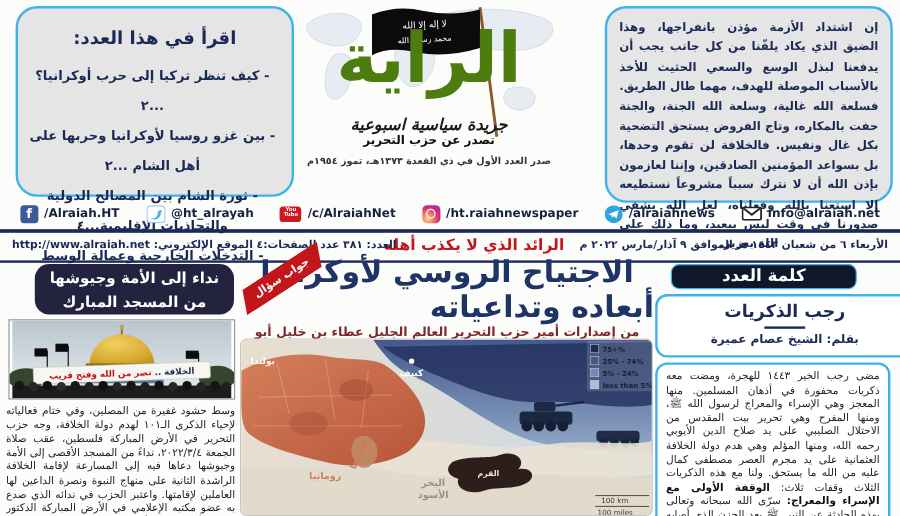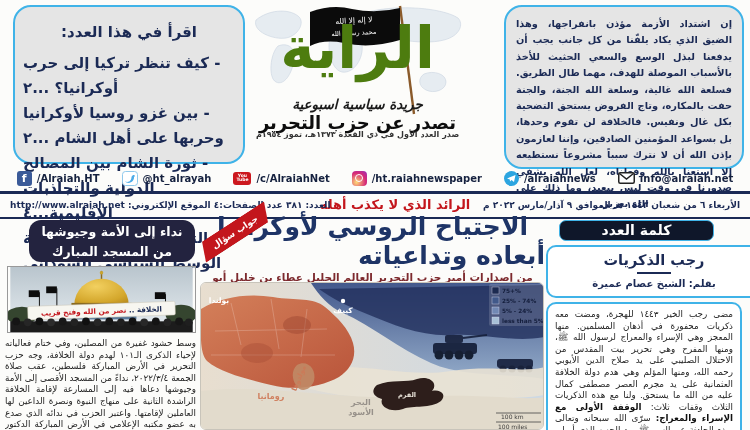--- a/index.html
+++ b/index.html
@@ -2,31 +2,31 @@
 <html lang="ar"><head>
 <meta charset="utf-8">
 <style>
   html,body{margin:0;padding:0;}
   .page{position:relative;width:750px;height:430px;background:#fcfcfa;overflow:hidden;
         font-family:"DejaVu Sans",sans-serif;color:#1a1a1a;}
   
   .roundbox{position:absolute;border:2px solid #3fb3e8;border-radius:18px;background:#e5e5e5;}
   .read-box{left:13px;top:5px;width:228px;height:155px;direction:rtl;}
   .read-title{margin-top:16px;text-align:center;font-size:15px;font-weight:bold;color:#1b2a55;}
-  .read-items{padding:10px 12px 0 8px;font-size:15px;font-weight:bold;color:#1b2a55;line-height:25px;text-align:left;}
+  .read-items{padding:10px 12px 0 8px;font-size:11px;font-weight:bold;color:#1b2a55;line-height:25px;text-align:center;}
   .intro-box{left:504px;top:5px;width:236px;height:160px;direction:rtl;}
   .intro-text{padding:9px 10px;font-size:9.8px;font-weight:bold;color:#1b2a55;line-height:16.4px;text-align:justify;text-align-last:center;}
   
   .masthead-svg{position:absolute;left:248px;top:2px;width:218px;height:118px;}
   .calligraphy{position:absolute;left:250px;top:14px;width:215px;text-align:center;
                font-size:58px;font-weight:bold;color:#4d7c0f;letter-spacing:-2px;}
   .tagline{position:absolute;left:250px;top:96px;width:215px;text-align:center;
            font-size:13.5px;font-style:italic;font-weight:bold;color:#1a1a1a;}
   .publisher{position:absolute;left:250px;top:112px;width:215px;text-align:center;
-             font-size:18px;font-weight:bold;color:#0d0d0d;}
+             font-size:10px;font-weight:bold;color:#0d0d0d;}
   .first-issue{position:absolute;left:250px;top:130px;width:215px;text-align:center;
                font-size:8px;font-weight:bold;color:#333;}
   
   .social-row{position:absolute;left:0;top:165px;width:750px;height:26px;display:flex;
               justify-content:center;align-items:center;gap:22px;}
   .social-item{display:flex;align-items:center;gap:5px;font-size:10px;font-weight:bold;color:#15213f;}
   .ic{display:inline-flex;align-items:center;justify-content:center;}
   .ic-fb{width:15px;height:15px;background:#3a5a98;border-radius:3px;color:#fff;font-size:11px;font-weight:bold;}
   .ic-yt{width:18px;height:13px;background:#cc181e;border-radius:3px;color:#fff;font-size:4.5px;line-height:4.5px;
          font-weight:bold;flex-direction:column;text-align:center;}

